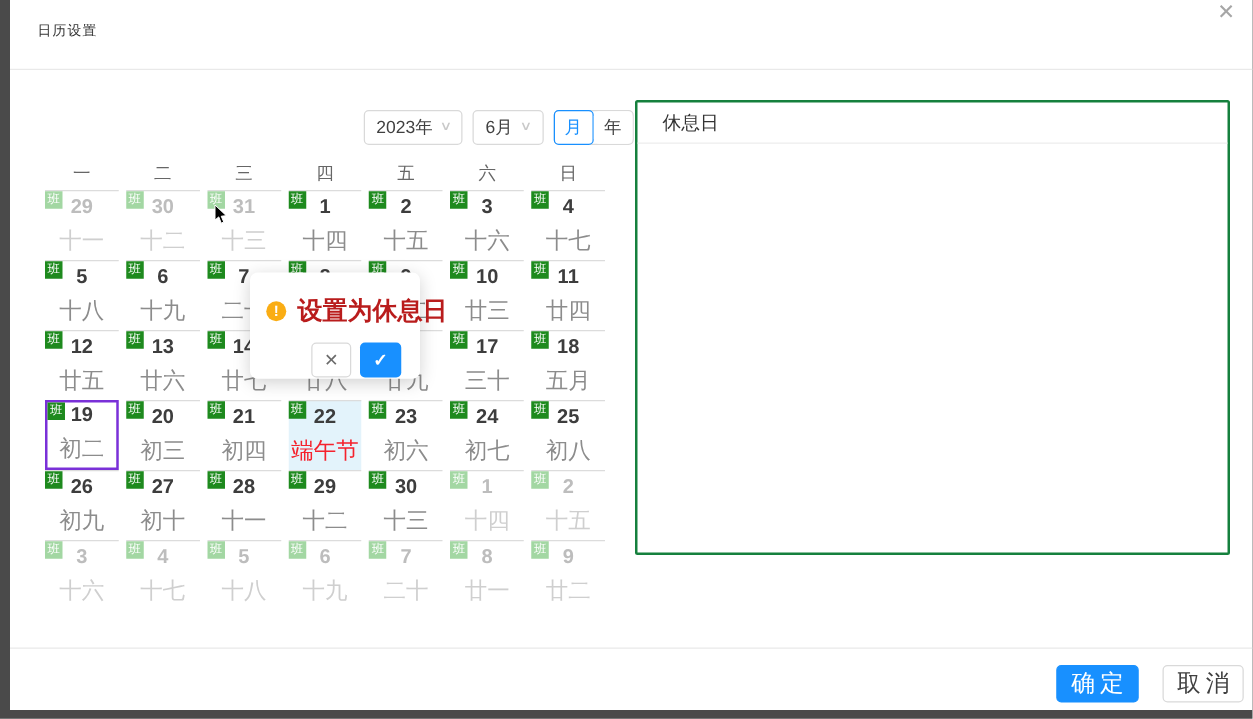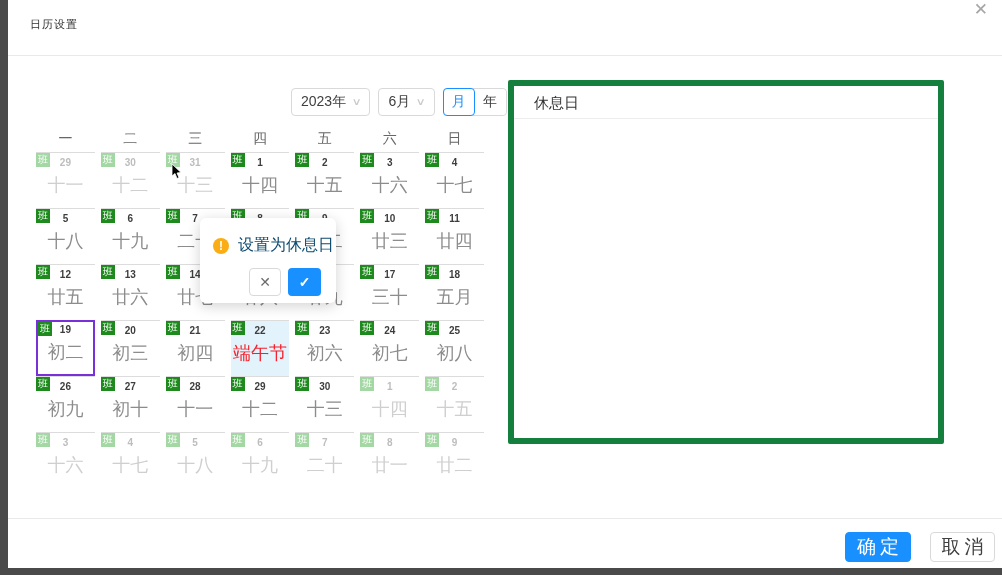--- a/index.html
+++ b/index.html
@@ -29,46 +29,46 @@
   .tg.active { border:1px solid #1890ff; color:#1890ff; margin:-1px 0 -1px -1px; width:32px; height:28px; }
 
   
   .calendar { position:absolute; left:25px; top:130px; width:454px; }
   .cal-head { display:grid; grid-template-columns:repeat(7,1fr); height:22px; }
   .wd { text-align:center; font-size:14px; color:#666; }
   .week { display:grid; grid-template-columns:repeat(7,1fr); height:56px; }
   .cell { position:relative; margin:0 3px; border-top:1px solid #dcdcdc; cursor:pointer; background:#fff; }
   .badge { position:absolute; left:0; top:0; width:14px; height:14px; background:#1e8a1e;
            color:#fff; font-size:10px; line-height:14px; text-align:center; }
-  .num { margin-top:4px; text-align:center; font-size:10px; font-weight:700; color:#3d3d3d; }
+  .num { margin-top:4px; text-align:center; font-size:16px; font-weight:700; color:#3d3d3d; }
   .lunar { margin-top:5px; text-align:center; font-size:18px; color:#8c8c8c; }
   .cell.other .badge { background:#a3d7a3; }
   .cell.other .num { color:#bdbdbd; }
   .cell.other .lunar { color:#cfcfcf; }
   .cell.selected { border:2px solid #7a30d8; }
   .cell.selected .num { margin-top:2px; }
   .cell.festival { background:#e3f3fb; }
   .cell.festival .lunar { color:#f5222d; }
 
   
   .popconfirm { position:absolute; left:192px; top:218px; width:136px; height:85px;
                 background:#fff; border-radius:6px; box-shadow:0 3px 14px rgba(0,0,0,0.18); z-index:20; }
   .pop-row { display:flex; align-items:center; gap:9px; padding:17px 0 0 13px; }
   .warn-icon { flex:0 0 16px; width:16px; height:16px; border-radius:50%; background:#faad14;
                color:#fff; font-size:12px; font-weight:700; text-align:center; line-height:16px; }
-  .pop-text { font-size:16px; color:#0c4a6e; white-space:nowrap; }
+  .pop-text { font-size:20px; color:#b91c1c; white-space:nowrap;font-weight:bold; }
   .pop-btns { display:flex; gap:7px; justify-content:flex-end; padding:12px 15px 0 0; }
   .pop-cancel { width:32px; height:28px; border:1px solid #d9d9d9; border-radius:4px;
                 background:#fff; color:#6b6b6b; font-size:14px; cursor:pointer; }
   .pop-ok { width:33px; height:28px; border:none; border-radius:4px; background:#1890ff;
             color:#fff; font-size:14px; font-weight:700; cursor:pointer; }
 
   
-  .rest-panel { position:absolute; left:500px; top:80px; width:436px; height:364px;
-                border:6px solid #15803d; border-radius:2px; background:#fff; }
+  .rest-panel { position:absolute; left:500px; top:80px; width:476px; height:364px;
+                border:2px solid #15803d; border-radius:2px; background:#fff; }
   .rest-head { height:33px; line-height:34px; padding-left:20px; font-size:15px; color:#333;
                border-bottom:1px solid #ededed; }
   .rest-body { height:329px; }
 
   
   .ftr-divider { position:absolute; left:0; top:518px; width:100%; height:1px; background:#e9e9e9; }
   .btn { position:absolute; top:532px; height:30px; border-radius:4px; font-size:19px;
          letter-spacing:4px; text-indent:4px; cursor:pointer;
          font-family:"Liberation Sans","DejaVu Sans",sans-serif; }
   .btn-ok { left:837px; width:66px; background:#1890ff; border:1px solid #1890ff; color:#fff; }

